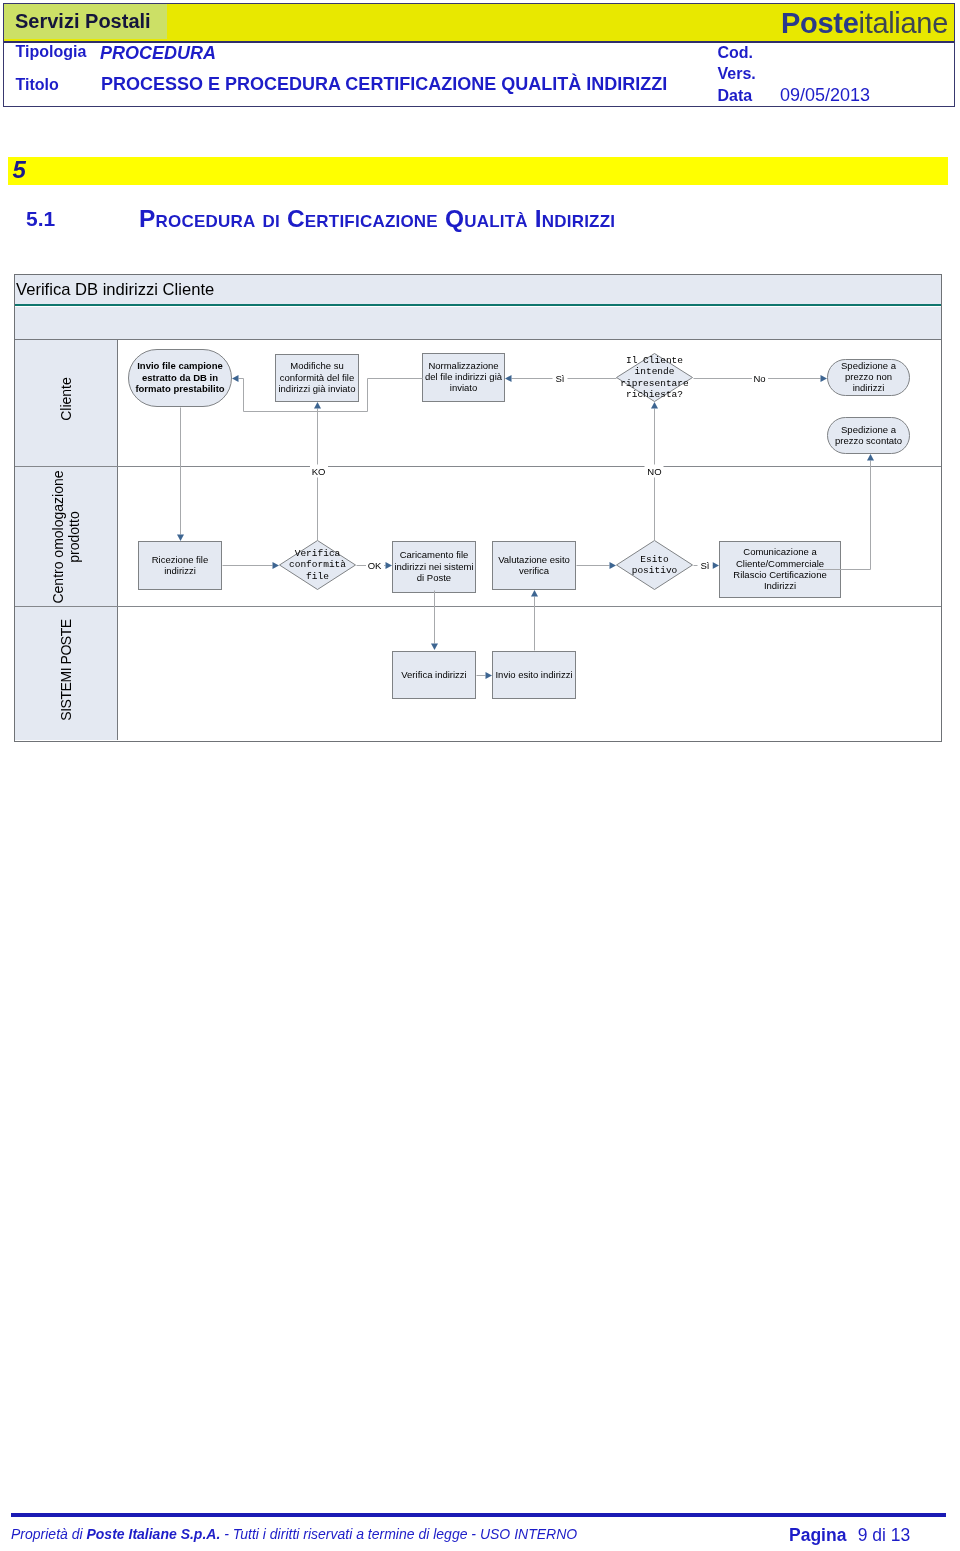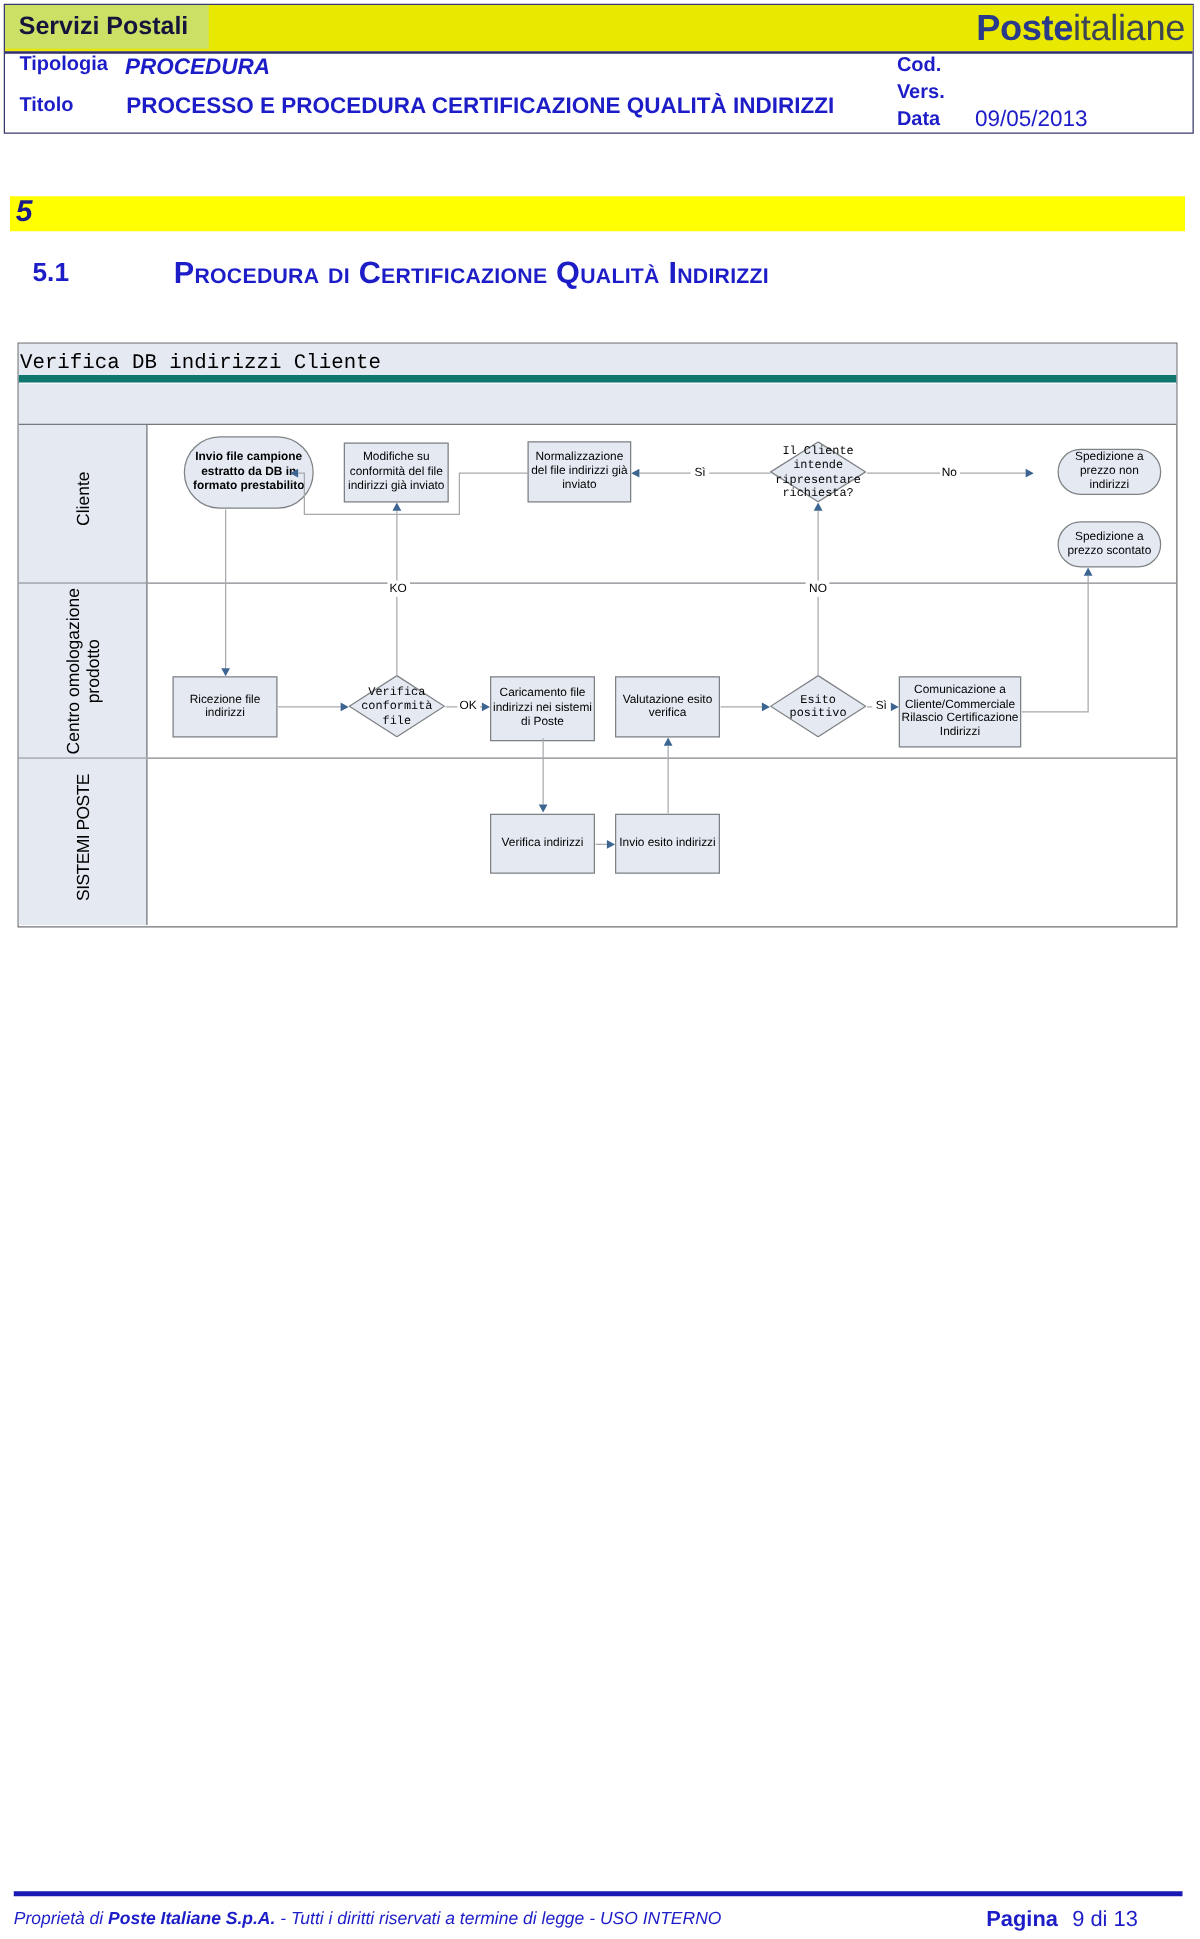--- a/index.html
+++ b/index.html
@@ -30,37 +30,37 @@
   .secbar .t{position:absolute;left:47px;top:0px;font-size:24px;line-height:26px;font-weight:bold;font-style:italic;color:#1a1a8c;}
 
   .sub{position:absolute;top:207px;font-size:21px;line-height:24px;font-weight:bold;color:#1d1dc8;white-space:nowrap;}
   .sub.n{left:26px;}
   .sub.t{left:139px;font-variant:small-caps;font-size:24.5px;letter-spacing:0.21px;}
 
   
   .diagram{position:absolute;left:14px;top:274px;width:928px;height:468px;
            border:1px solid #6f7276;box-sizing:border-box;}
   .dtitle{position:absolute;left:0;top:0;width:926px;height:31px;background:#e4e9f2;
-          border-bottom:6px solid #0f766e;box-sizing:border-box;font-family:Liberation Mono, monospace;}
+          border-bottom:2px solid #0f766e;box-sizing:border-box;}
   .dtitle span{position:absolute;left:1px;top:5.5px;font-size:16.6px;color:#000;line-height:18px;}
   .dphase{position:absolute;left:0;top:32px;width:926px;height:33px;background:#e4e9f2;
           border-bottom:1px solid #76797e;box-sizing:border-box;}
   .lanecol{position:absolute;left:0;width:103px;background:#e4e9f2;
            border-right:1px solid #76797e;box-sizing:border-box;}
   .lanesep{position:absolute;left:0;width:926px;height:1px;background:#85888d;}
   .lanelab{position:absolute;left:0;top:0;width:100%;height:100%;overflow:hidden;}
   .lanelab span{position:absolute;left:50%;top:50%;transform:translate(-50%,-50%) rotate(-90deg);
            white-space:pre;font-size:14px;color:#000;text-align:center;line-height:16px;display:block;}
 
   
   .shp{position:absolute;background:#e4e9f2;border:1px solid #7f8285;box-sizing:border-box;
        display:flex;align-items:center;justify-content:center;text-align:center;
        font-size:9.5px;line-height:11.2px;color:#000;}
   .shp > div{margin-top:-1.5px;}
-  .shp.pill{border-radius:50px;margin-left:19px;}
+  .shp.pill{border-radius:50px;}
   .shp.b{font-weight:bold;}
   .dia{position:absolute;}
   .dia .tx{position:absolute;left:-12px;top:0;width:calc(100% + 24px);height:100%;
        display:flex;align-items:center;justify-content:center;text-align:center;
        font-size:9.5px;line-height:11.2px;color:#000;font-family:Liberation Mono, monospace;}
   .conn{position:absolute;left:0;top:0;width:960px;height:1551px;pointer-events:none;}
   .clab{position:absolute;font-size:9.5px;line-height:13px;color:#000;background:#fff;
         white-space:nowrap;text-align:center;transform:translate(-50%,-50%);}
 
   
@@ -166,21 +166,21 @@
         <div><span>Valutazione esito</span><br><span>verifica</span></div>
       </div>
     <div class="dia" style="left:601px;top:265px;width:77px;height:50px">
       <svg width="77" height="50" viewBox="0 0 77 50">
           <polygon points="38.5,0.5 76.5,25 38.5,49.5 0.5,25" fill="#e4e9f2" stroke="#7f8285" stroke-width="1"></polygon>
         </svg>
       <div class="tx">
           <div><span>Esito</span><br><span>positivo</span></div>
         </div>
     </div>
-    <div class="shp" style="left:704px;top:266px;width:98px;height:57px">
+    <div class="shp" style="left:704px;top:266px;width:122px;height:57px">
         <div><span>Comunicazione  a</span><br><span>Cliente/Commerciale</span><br><span>Rilascio Certificazione</span><br><span>Indirizzi</span></div>
       </div>
     <div class="shp" style="left:377px;top:376px;width:84px;height:48px">
         <div><span>Verifica indirizzi</span></div>
       </div>
     <div class="shp" style="left:477px;top:376px;width:84px;height:48px">
         <div><span>Invio esito indirizzi</span></div>
       </div>
     <svg class="conn" style="left:0;top:0;width:926px;height:466px" viewBox="0 0 926 466">
       <polyline points="165.5,132.5 165.5,259.5" fill="none" stroke="#a7a9ac" stroke-width="1"></polyline>

